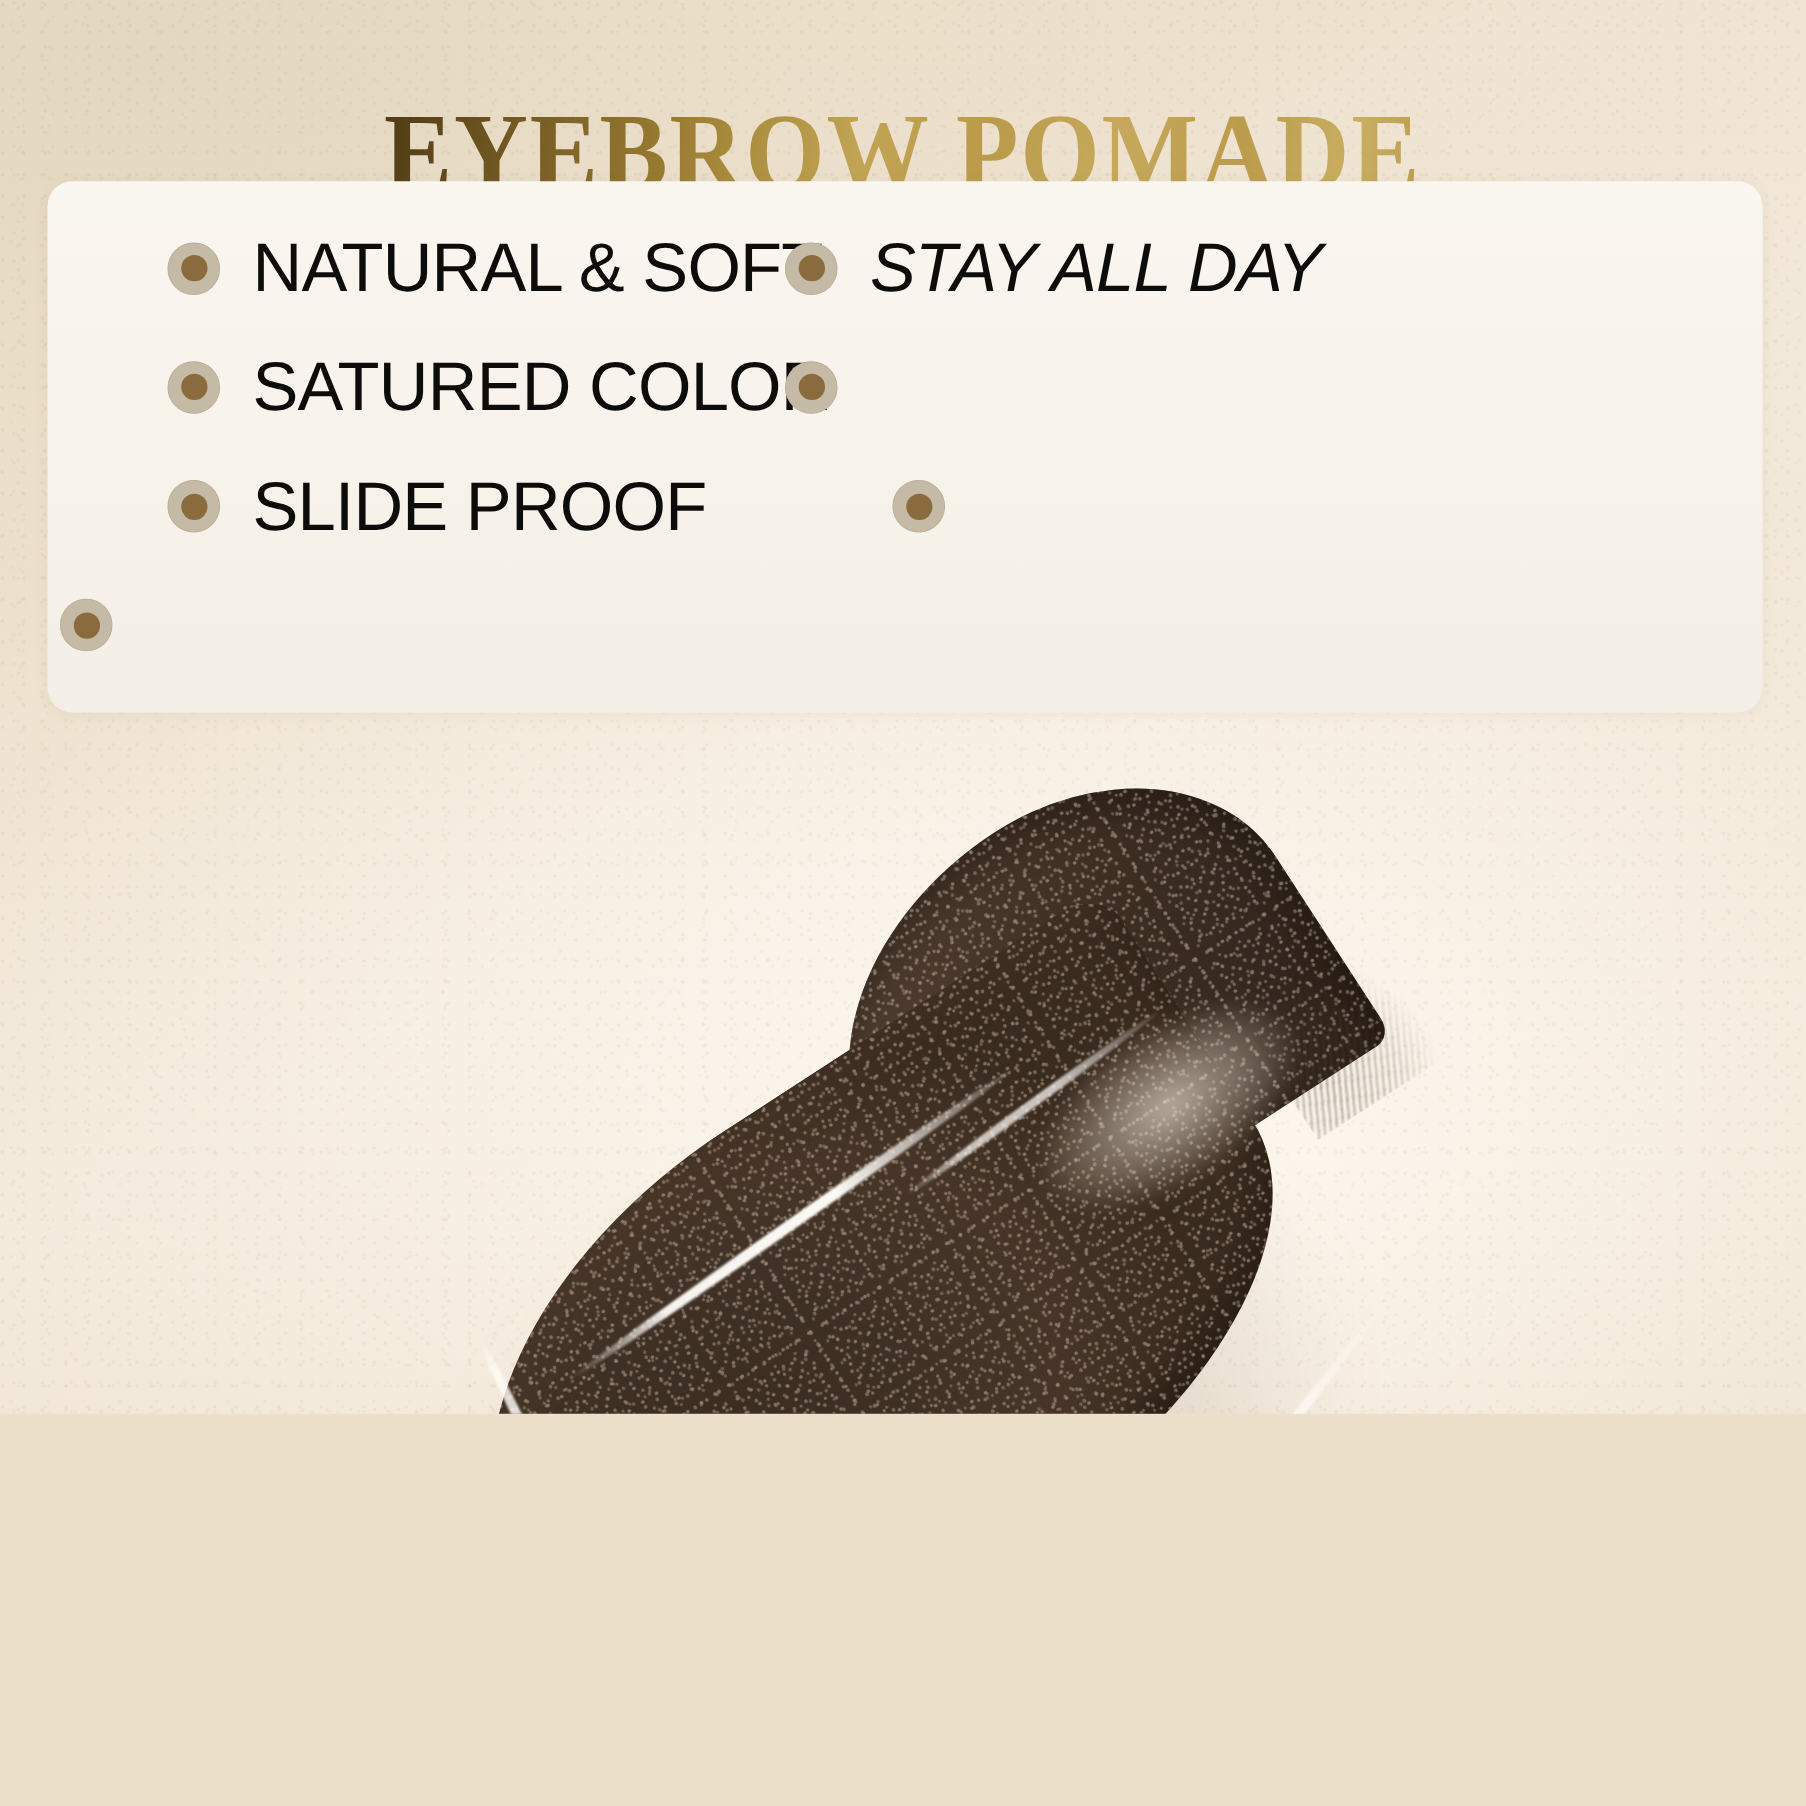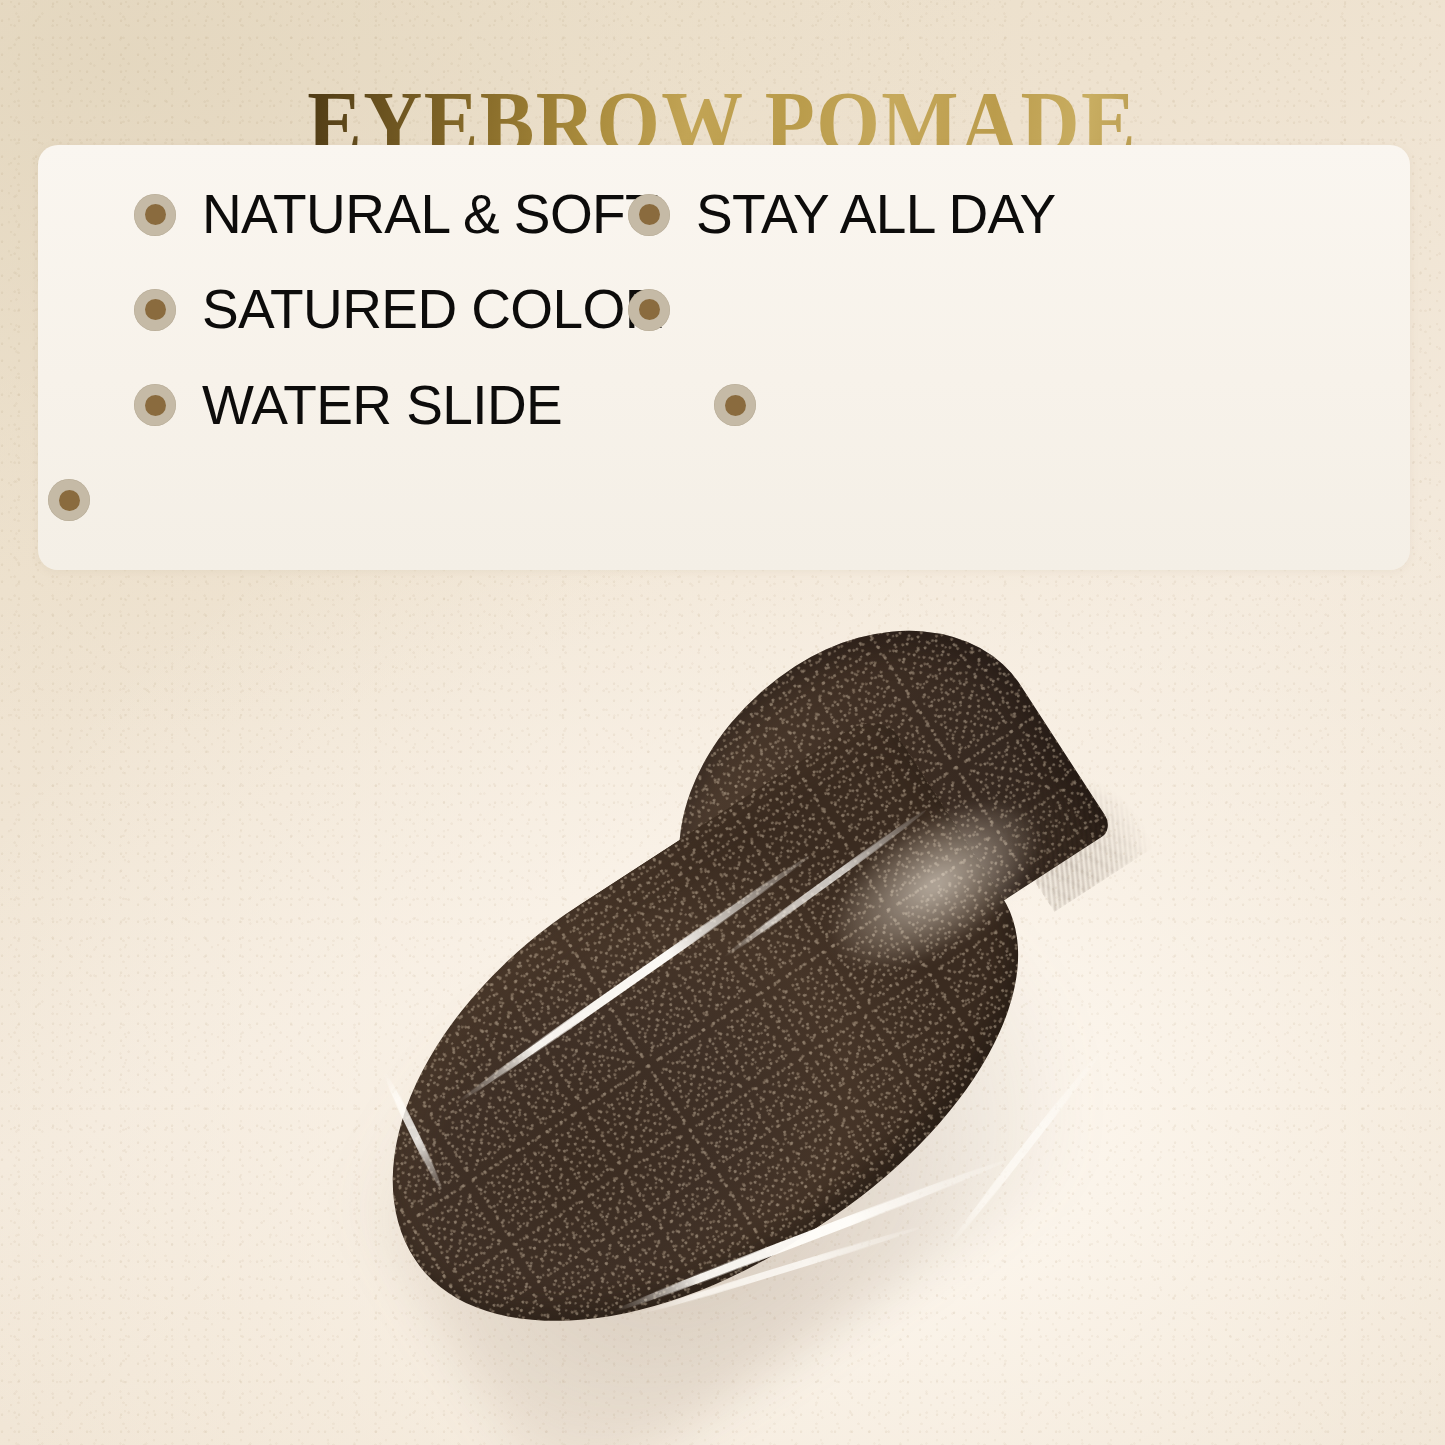--- a/index.html
+++ b/index.html
@@ -10,21 +10,21 @@
     width: 1445px;
     height: 1445px;
     overflow: hidden;
     font-family: "Liberation Sans", sans-serif;
     background: #ece0cb;
   }
 
   #stage {
     position: relative;
     width: 1445px;
-    height: 1445px;
+    height: 1131px;
     overflow: hidden;
     
     background:
       radial-gradient(ellipse 95% 70% at 62% 78%, rgba(255,250,243,0.96) 0%, rgba(252,245,236,0.55) 38%, rgba(250,242,231,0.0) 72%),
       radial-gradient(ellipse 80% 60% at 8% 4%, rgba(227,214,190,0.85) 0%, rgba(232,220,198,0.35) 45%, rgba(236,224,203,0) 78%),
       linear-gradient(155deg, #e9ddc7 0%, #eee2cf 28%, #f3e9db 55%, #efe3d1 80%, #ece0cd 100%);
   }
 
   
   #grain {
@@ -97,21 +97,21 @@
     grid-template-rows: repeat(4, 1fr);
     padding: 22px 0 22px 0;
     box-sizing: border-box;
   }
   .feature-item {
     display: flex;
     align-items: center;
     gap: 26px;
   }
   .feature-item.col-left  { padding-left: 96px; }
-  .feature-item.col-right { padding-left: 10px; }
+  .feature-item.col-right { padding-left: 10px; font-style: italic; }
 
   .bullet {
     flex: 0 0 auto;
     width: 42px;
     height: 42px;
     border-radius: 50%;
     background: #c5baa6;
     display: flex;
     align-items: center;
     justify-content: center;
@@ -308,21 +308,21 @@
       <div class="feature-item col-left">
         <span class="bullet"></span>
         <span class="feature-label">SATURED COLOR</span>
       </div>
       <div class="feature-item col-right">
         <span class="bullet"></span>
       </div>
 
       <div class="feature-item col-left">
         <span class="bullet"></span>
-        <span class="feature-label">WATER SLIDE</span>
+        <span class="feature-label">SLIDE PROOF</span>
       </div>
 
       <div class="feature-item col-left">
         <span class="bullet"></span>
       </div>
       <div class="feature-item col-right">
         <span class="bullet"></span>
       </div>
 
     </div>

